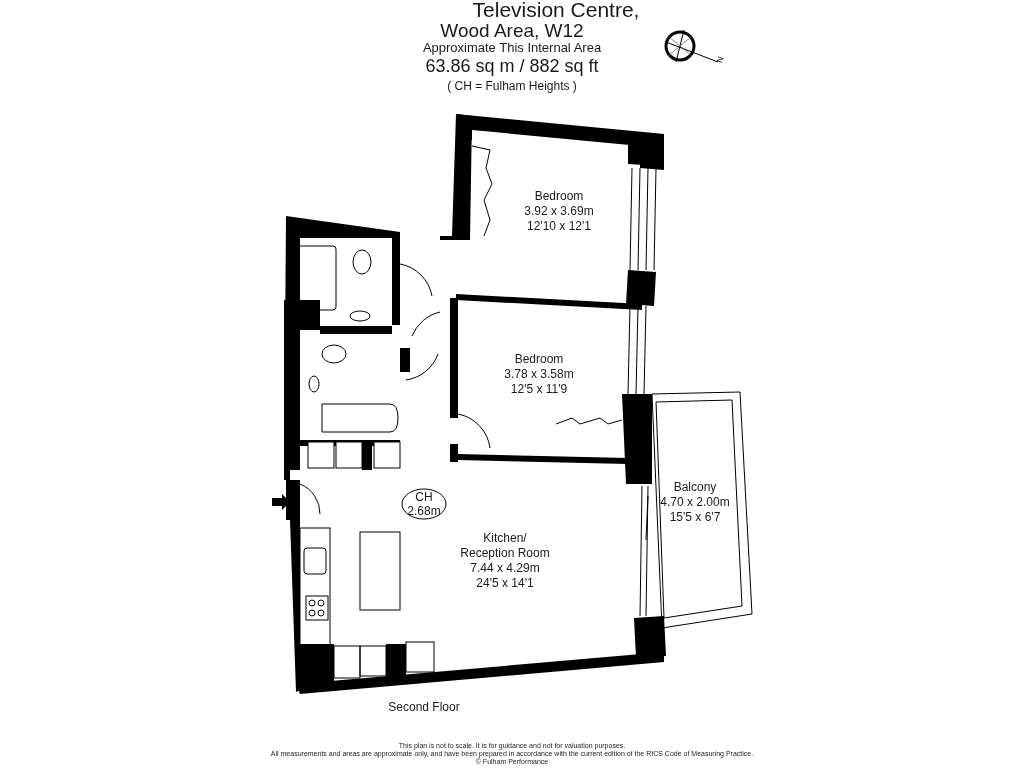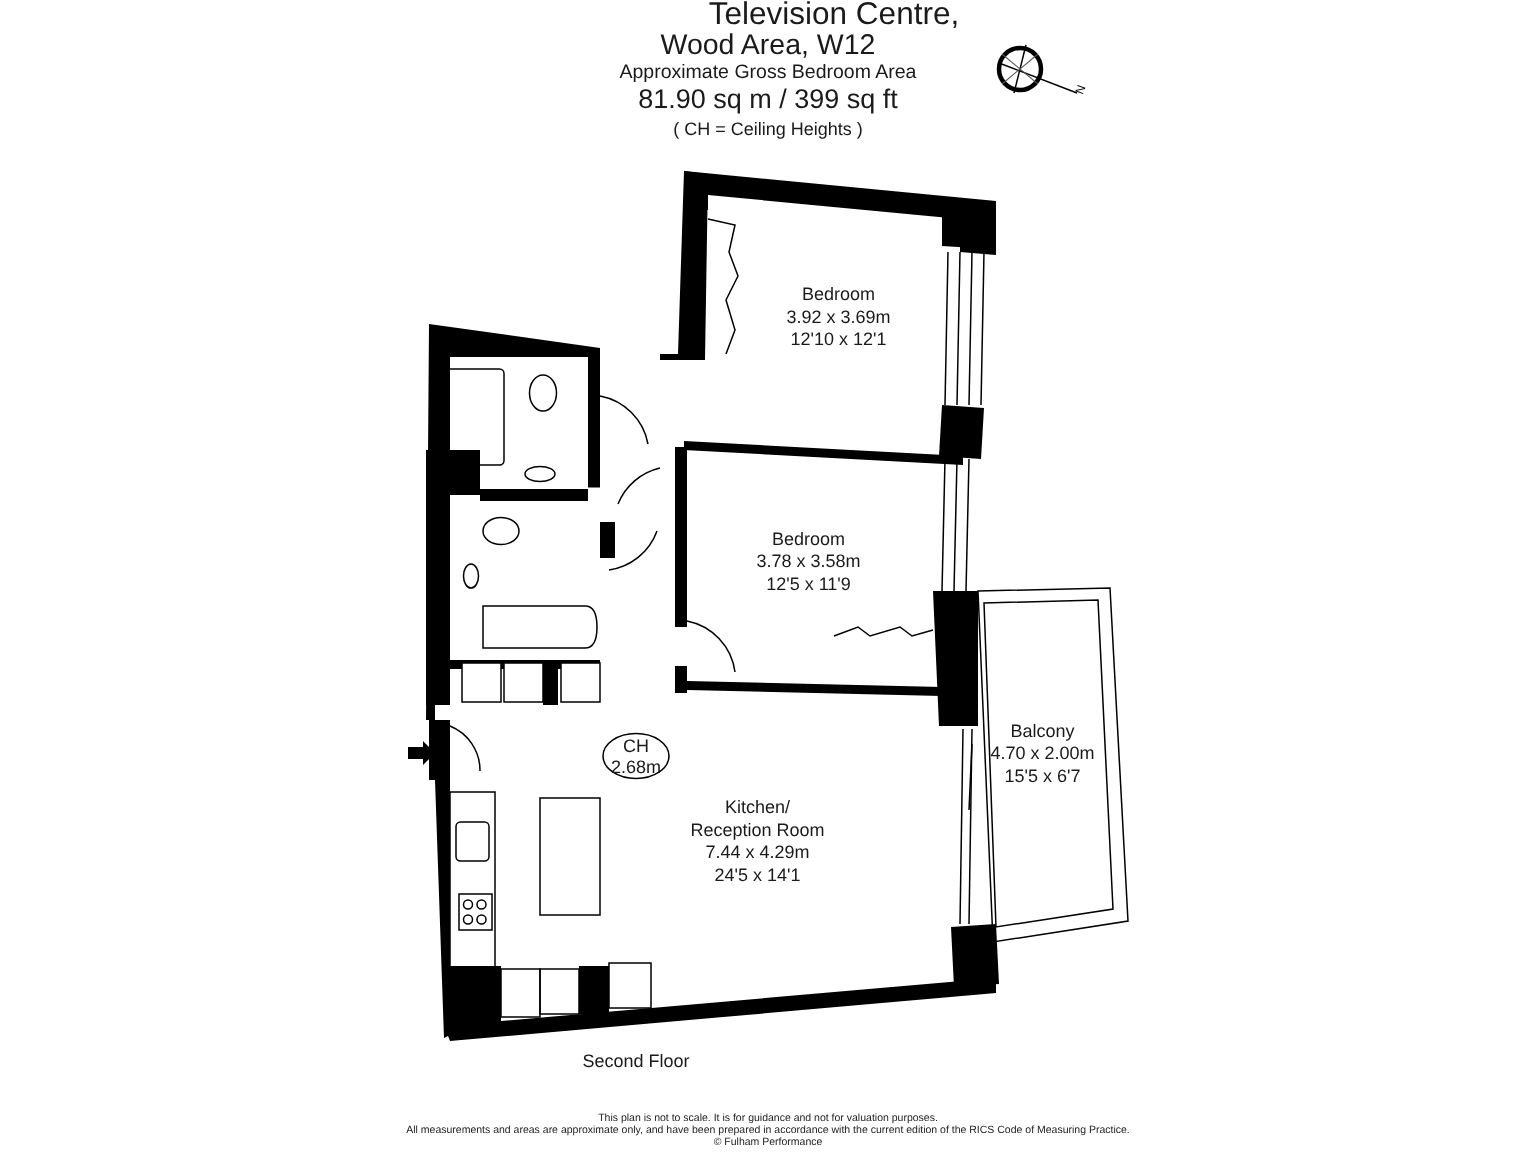--- a/index.html
+++ b/index.html
@@ -13,23 +13,23 @@
   svg.plan { position:absolute; left:0; top:0; }
   .label { font-family:"Liberation Sans", sans-serif; font-size:12px; fill:#1a1a1a; text-anchor:middle; }
   .floor { position:absolute; top:700px; left:0; width:848px; text-align:center; font-size:12px; }
   .disc { position:absolute; left:0; width:1024px; text-align:center; font-size:7px; line-height:8px; color:#222; }
 </style>
 </head>
 <body>
 
 <div class="hdr t1">Television Centre,</div>
 <div class="hdr t2">Wood Area, W12</div>
-<div class="hdr t3">Approximate Gross Bedroom Area</div>
-<div class="hdr t4">81.90 sq m  /  399 sq ft</div>
-<div class="hdr t5">( CH = Ceiling Heights )</div>
+<div class="hdr t3">Approximate This Internal Area</div>
+<div class="hdr t4">63.86 sq m  /  882 sq ft</div>
+<div class="hdr t5">( CH = Fulham Heights )</div>
 
 <svg class="plan" width="1024" height="768" viewBox="0 0 1024 768">
 
   <g>
     <circle cx="680" cy="46" r="14" fill="none" stroke="#000" stroke-width="3"></circle>
     <line x1="666" y1="42" x2="718" y2="62" stroke="#000" stroke-width="1"></line>
     <line x1="684" y1="30" x2="676" y2="62" stroke="#000" stroke-width="1"></line>
     <line x1="668" y1="36" x2="692" y2="56" stroke="#555" stroke-width="0.7"></line>
     <line x1="668" y1="56" x2="692" y2="36" stroke="#555" stroke-width="0.7"></line>
     <text x="718" y="66" font-size="8" font-family="Liberation Sans, sans-serif" transform="rotate(-70 718 62)">N</text>

